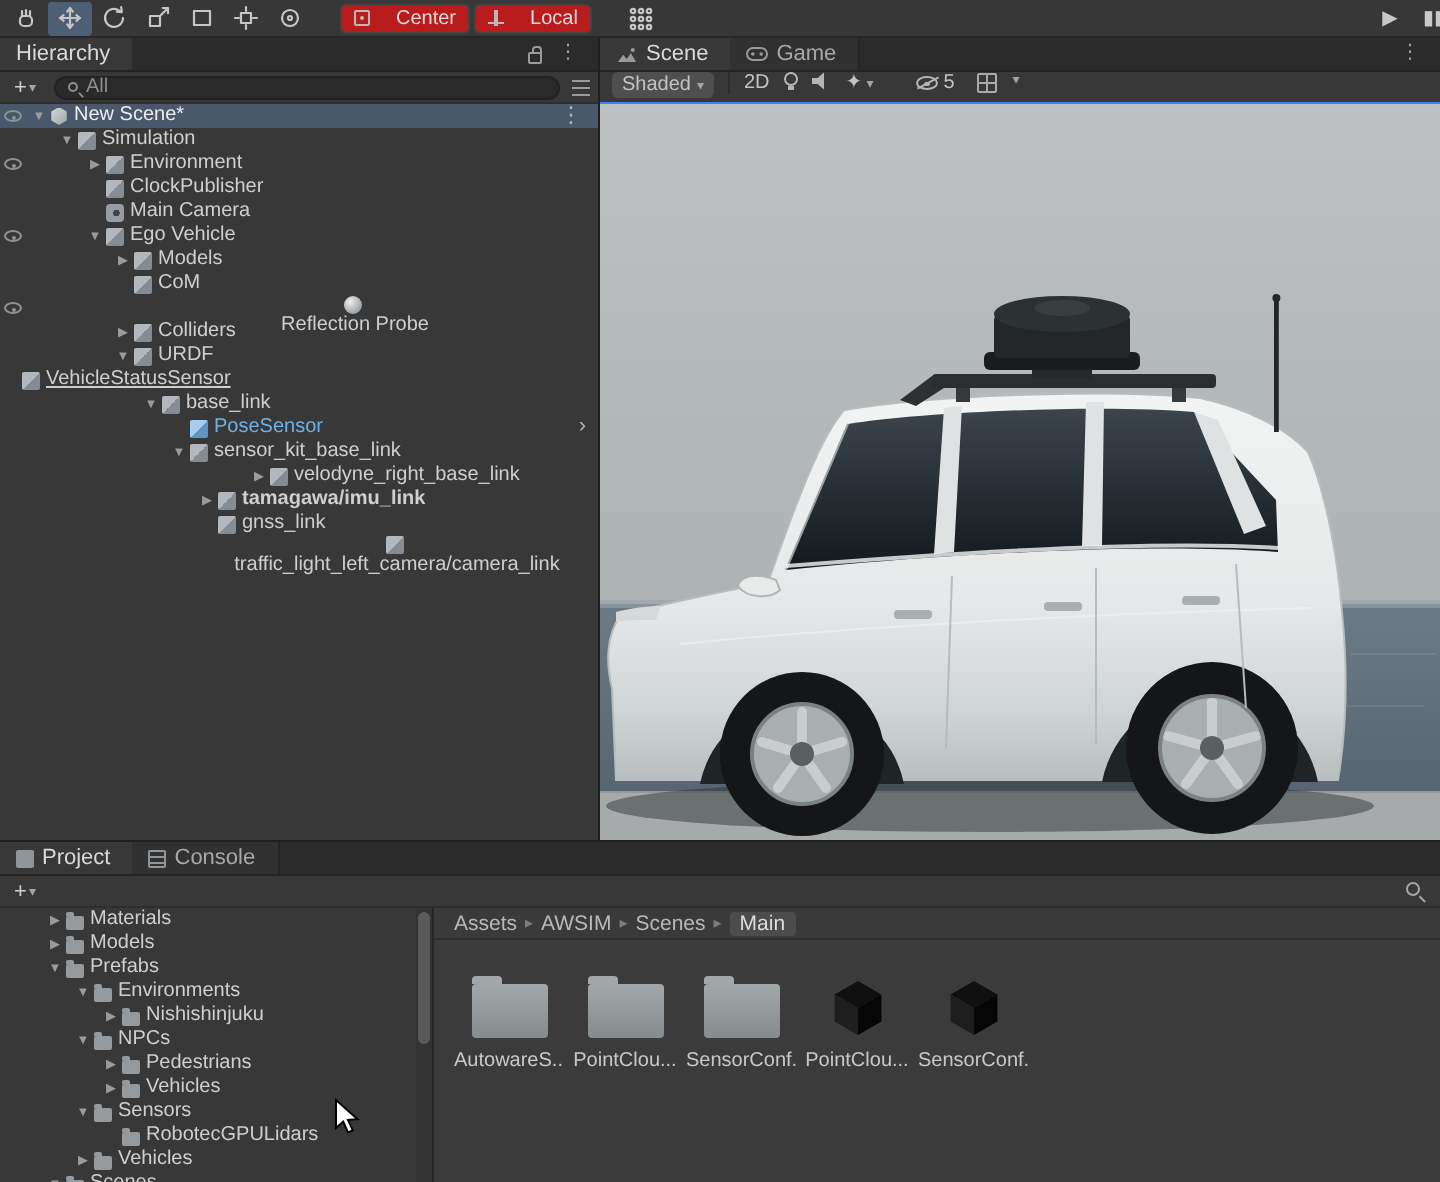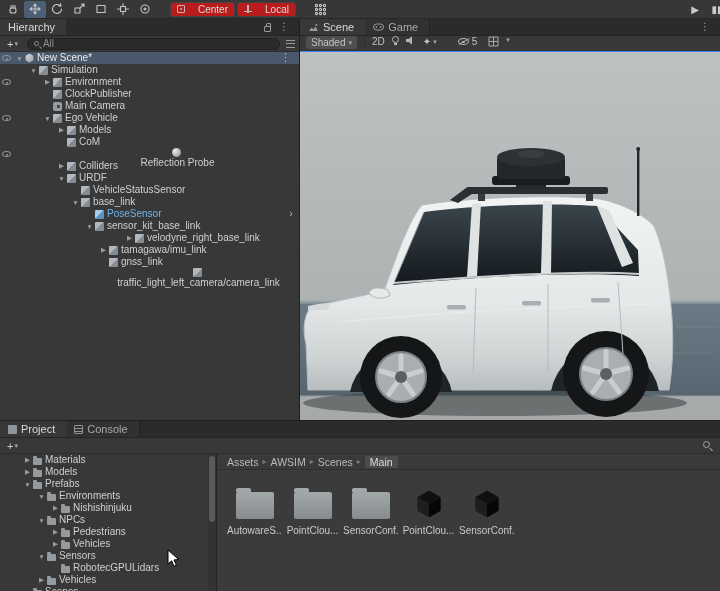--- a/index.html
+++ b/index.html
@@ -259,21 +259,21 @@
       <div class="trow" style="padding-left: 56px;">
         <span class="arrow">▶</span>
         <span class="ic ic-cube"></span>
         <span class="lbl">Colliders</span>
       </div>
       <div class="trow" style="padding-left: 56px;">
         <span class="arrow">▼</span>
         <span class="ic ic-cube"></span>
         <span class="lbl">URDF</span>
       </div>
-      <div class="trow" style="padding-left: 70px;">
+      <div class="trow" style=" text-decoration: underline;">
         <span class="arrow"></span>
         <span class="ic ic-cube"></span>
         <span class="lbl">VehicleStatusSensor</span>
       </div>
       <div class="trow" style="padding-left: 70px;">
         <span class="arrow">▼</span>
         <span class="ic ic-cube"></span>
         <span class="lbl">base_link</span>
       </div>
       <div class="trow" style="padding-left: 84px;">
@@ -285,21 +285,21 @@
       <div class="trow" style="padding-left: 84px;">
         <span class="arrow">▼</span>
         <span class="ic ic-cube"></span>
         <span class="lbl">sensor_kit_base_link</span>
       </div>
       <div class="trow" style="padding-left: 100px; margin-left: 24px;">
         <span class="arrow">▶</span>
         <span class="ic ic-cube"></span>
         <span class="lbl">velodyne_right_base_link</span>
       </div>
-      <div class="trow" style="padding-left: 98px;">
+      <div class="trow" style="padding-left: 98px; font-weight: bold;">
         <span class="arrow">▶</span>
         <span class="ic ic-cube"></span>
         <span class="lbl">tamagawa/imu_link</span>
       </div>
       <div class="trow" style="padding-left: 98px;">
         <span class="arrow"></span>
         <span class="ic ic-cube"></span>
         <span class="lbl">gnss_link</span>
       </div>
       <div class="trow" style="padding-left: 98px; flex-direction: column;">

